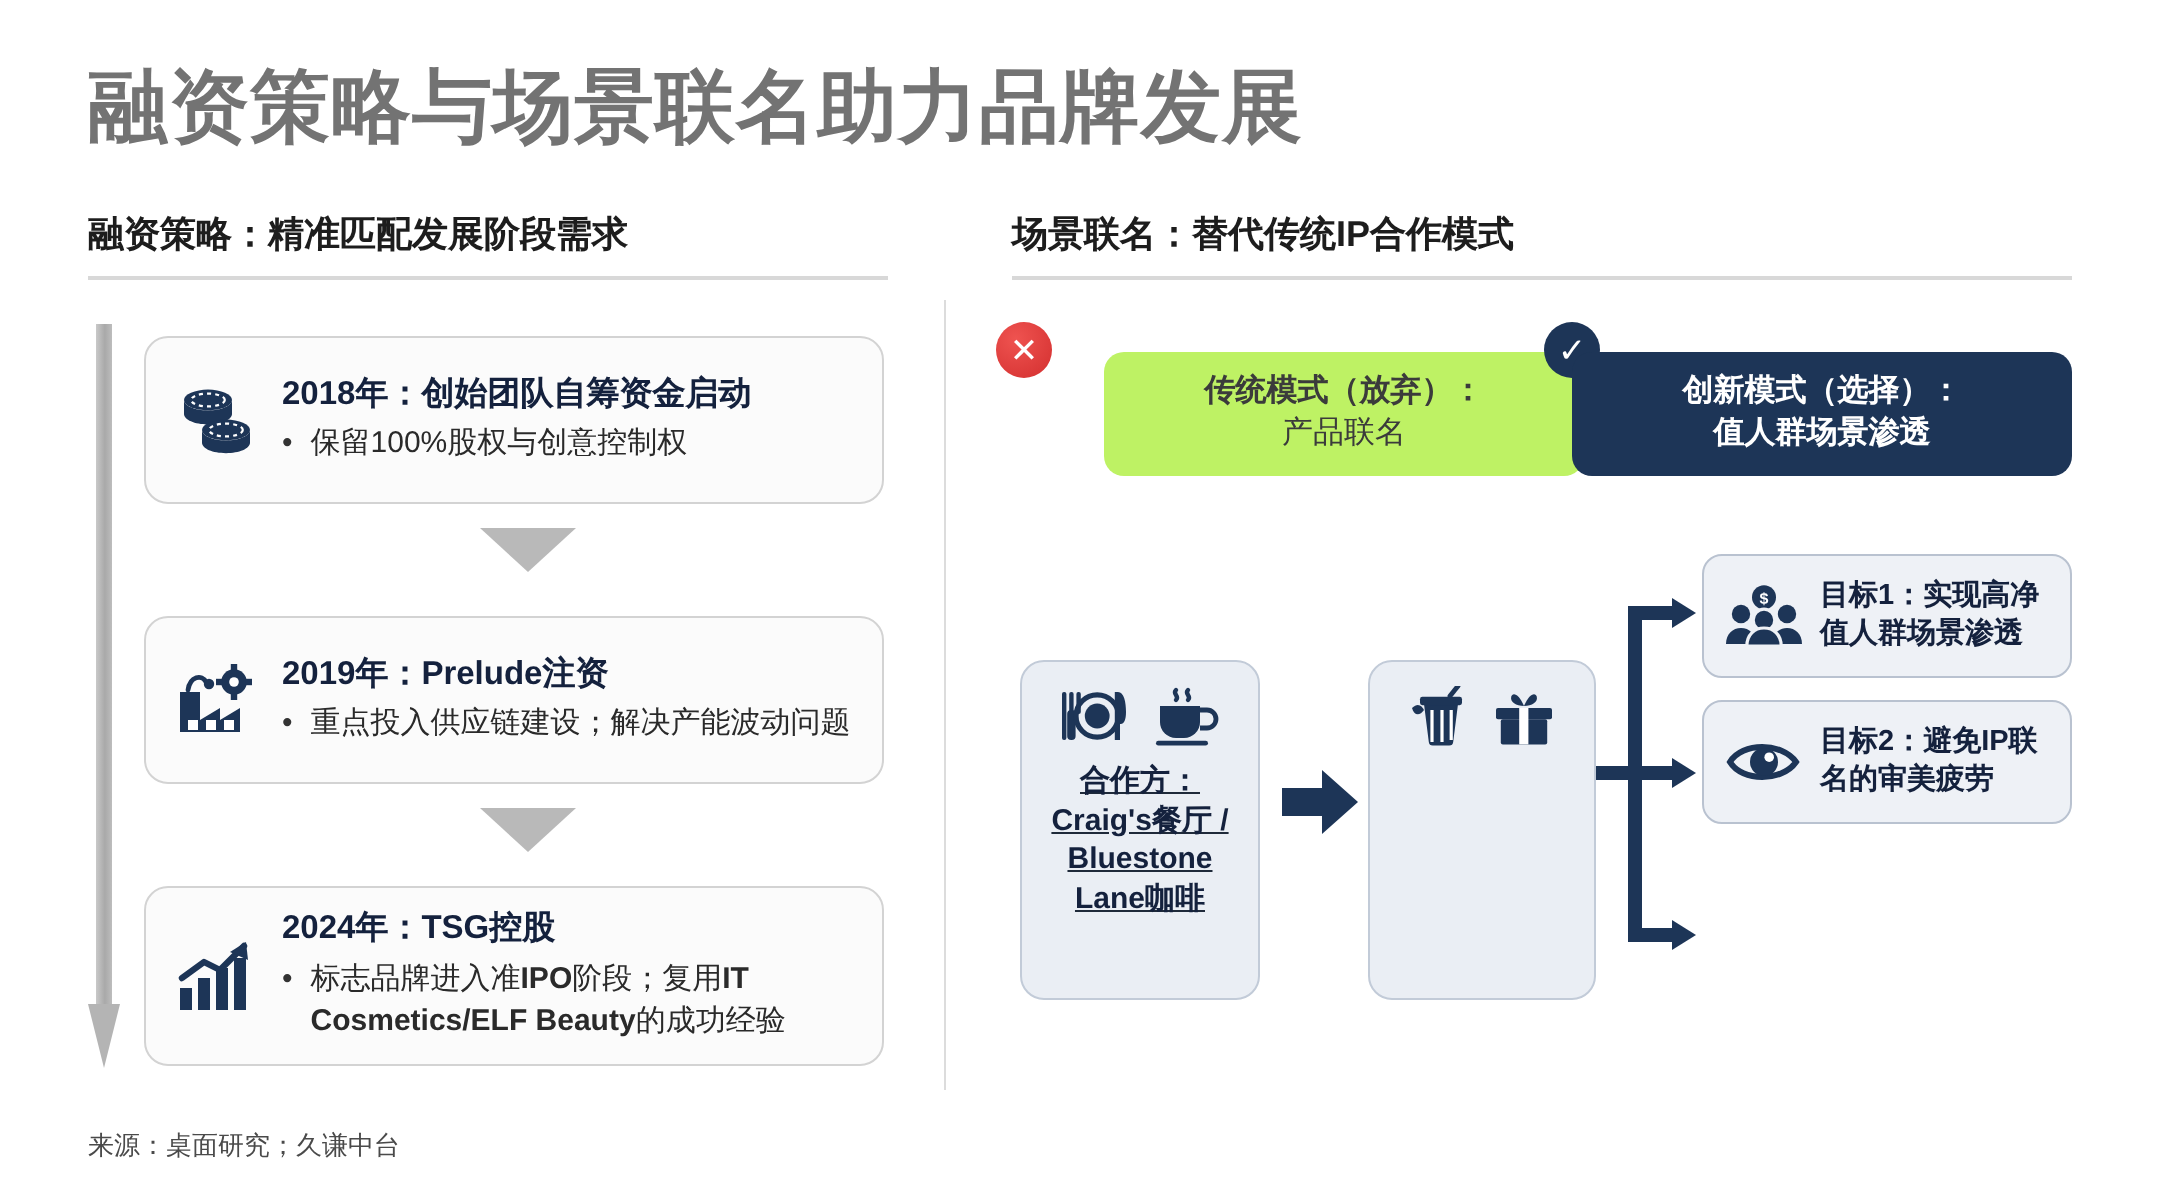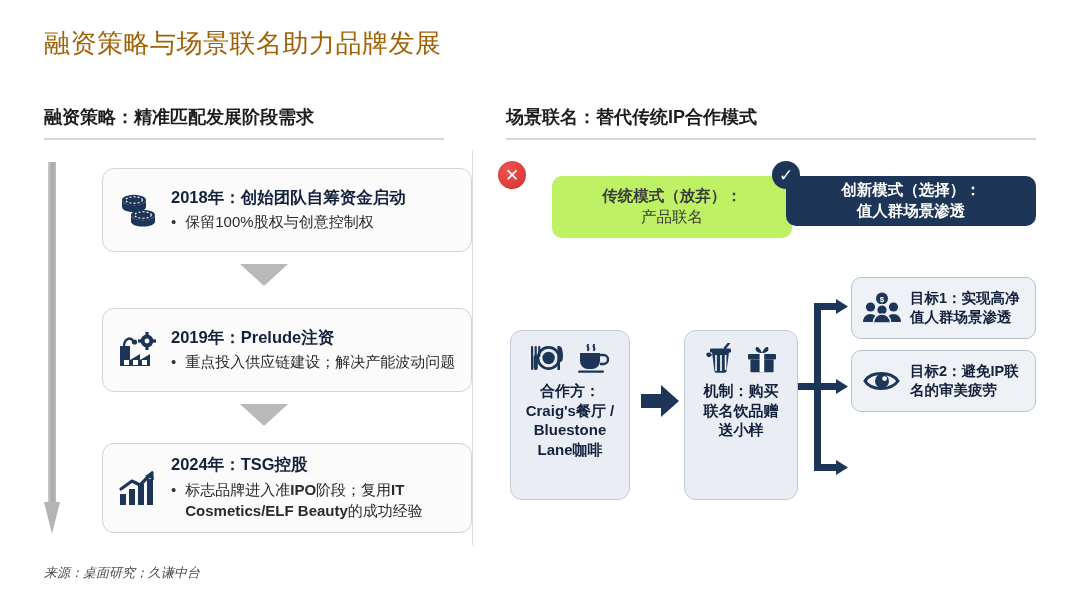--- a/index.html
+++ b/index.html
@@ -11,22 +11,22 @@
     font-family: "Liberation Sans", "DejaVu Sans", sans-serif;
     color: #1f2a3a;
     overflow: hidden;
     position: relative;
   }
   .slide { position: relative; width: 1080px; height: 602px; background:#fff; }
 
   
   .title {
     position: absolute; left: 44px; top: 26px;
-    font-size: 26px; font-weight: normal; letter-spacing: .5px;
-    color: #a16207;
+    font-size: 40px; font-weight: bold; letter-spacing: .5px;
+    color: #737373;
     white-space: nowrap;
   }
 
   
   .col-head {
     position: absolute;
     font-size: 18px; font-weight: bold; color: #1d1d1d;
     white-space: nowrap;
   }
   .col-head.left  { left: 44px;  top: 105px; text-align: right; }
@@ -62,21 +62,20 @@
 
   
   .stage-card {
     position: absolute; left: 72px; width: 370px;
     background: #fbfbfb;
     border: 1.4px solid #d3d3d3;
     border-radius: 12px;
     box-sizing: border-box;
     display: flex; align-items: center; gap: 10px;
     padding: 10px 14px 10px 12px;
-    margin-left: 30px;
   }
   .stage-card .ic { flex: 0 0 auto; width: 46px; display:flex; align-items:center; justify-content:center; }
   .stage-card .txt { flex: 1 1 auto; }
   .stage-title {
     font-size: 16.5px; font-weight: bold; color: #14213d;
     line-height: 1.25; margin-bottom: 4px; white-space: nowrap;
   }
   .bullet-row { display: flex; gap: 9px; align-items: flex-start; }
   .bullet-dot { flex: 0 0 auto; color: #333; font-size: 15px; line-height: 1.45; }
   .bullet-text { font-size: 15px; line-height: 1.45; color: #2a2a2a; }
@@ -93,37 +92,37 @@
     border-left: 24px solid transparent;
     border-right: 24px solid transparent;
     border-top: 22px solid #b9b9b9;
   }
   #tri-1 { top: 264px; }
   #tri-2 { top: 404px; }
 
   
   .footer {
     position: absolute; left: 44px; top: 564px;
-    font-size: 13px; color: #4a4a4a; font-style: italic;
+    font-size: 13px; color: #4a4a4a;
   }
 
   
   .pill {
     position: absolute;
     border-radius: 10px;
     box-sizing: border-box;
     display: flex; flex-direction: column; align-items: center; justify-content: center;
     text-align: center; line-height: 1.35;
   }
   .pill.old {
     left: 516px; top: 176px; width: 240px; height: 62px;
     background: #bef264; color: #3b3b3b; margin-left: 36px;
   }
   .pill.new {
-    left: 786px; top: 176px; width: 250px; height: 50px;
+    left: 786px; top: 176px; width: 250px; height: 62px;
     background: #1d3557; color: #ffffff; text-align: right;
   }
   .pill .l1 { font-size: 15.5px; font-weight: bold; }
   .pill .l2 { font-size: 15.5px; }
   .pill.new .l2 { font-weight: bold; }
 
   .badge {
     position: absolute; width: 28px; height: 28px; border-radius: 50%;
     display: flex; align-items: center; justify-content: center;
     color: #fff; font-size: 17px; font-weight: bold; line-height: 1;
@@ -138,21 +137,21 @@
     border: 1.4px solid #c2cbd8;
     border-radius: 12px;
     box-sizing: border-box;
     display: flex; flex-direction: column; align-items: center; justify-content: flex-start;
     padding: 12px 8px 10px;
     text-align: center;
   }
   .flow-box .icons { display: flex; gap: 8px; align-items: center; justify-content: center; margin-bottom: 8px; }
   .flow-box .label { font-size: 15px; font-weight: bold; color: #14213d; line-height: 1.3; }
 
-  #flow-partner { left: 510px; top: 330px; width: 120px; height: 170px; }
+  #flow-partner { left: 510px; top: 330px; width: 120px; height: 170px; text-decoration: underline; }
   #flow-mech    { left: 684px; top: 330px; width: 114px; height: 170px; }
 
   .block-arrow { position: absolute; left: 641px; top: 383px; width: 38px; height: 36px; }
 
   
   .goal-card {
     position: absolute; left: 851px; width: 185px; height: 62px;
     background: #eef1f6;
     border: 1.4px solid #b9c2d0;
     border-radius: 10px;
@@ -327,23 +326,20 @@
         </g>
       </svg>
       <svg width="32" height="30" viewBox="0 0 32 30">
         <rect x="2" y="11" width="28" height="5.6" rx="1" fill="#1d3557"></rect>
         <rect x="4.4" y="16.6" width="23.2" height="12.6" rx="1" fill="#1d3557"></rect>
         <rect x="13.6" y="11" width="4.6" height="18.2" fill="#ffffff"></rect>
         <path d="M16 10 C12 10 9 8 9.6 5.4 C10.2 3 13.4 3.6 16 10 Z" fill="#1d3557"></path>
         <path d="M16 10 C20 10 23 8 22.4 5.4 C21.8 3 18.6 3.6 16 10 Z" fill="#1d3557"></path>
       </svg>
     </div>
-    <div class="label" style="white-space:pre-line;">机制：购买
-联名饮品赠
-送小样</div>
   </div>
 
   <div class="connector">
     <svg width="56" height="222" viewBox="0 0 56 222">
       <g fill="#1d3557">
         <rect x="0" y="106" width="22" height="7"></rect>
         <rect x="16" y="26" width="7" height="168"></rect>
         <rect x="16" y="26" width="24" height="7"></rect>
         <rect x="16" y="106" width="24" height="7"></rect>
         <rect x="16" y="187" width="24" height="7"></rect>

